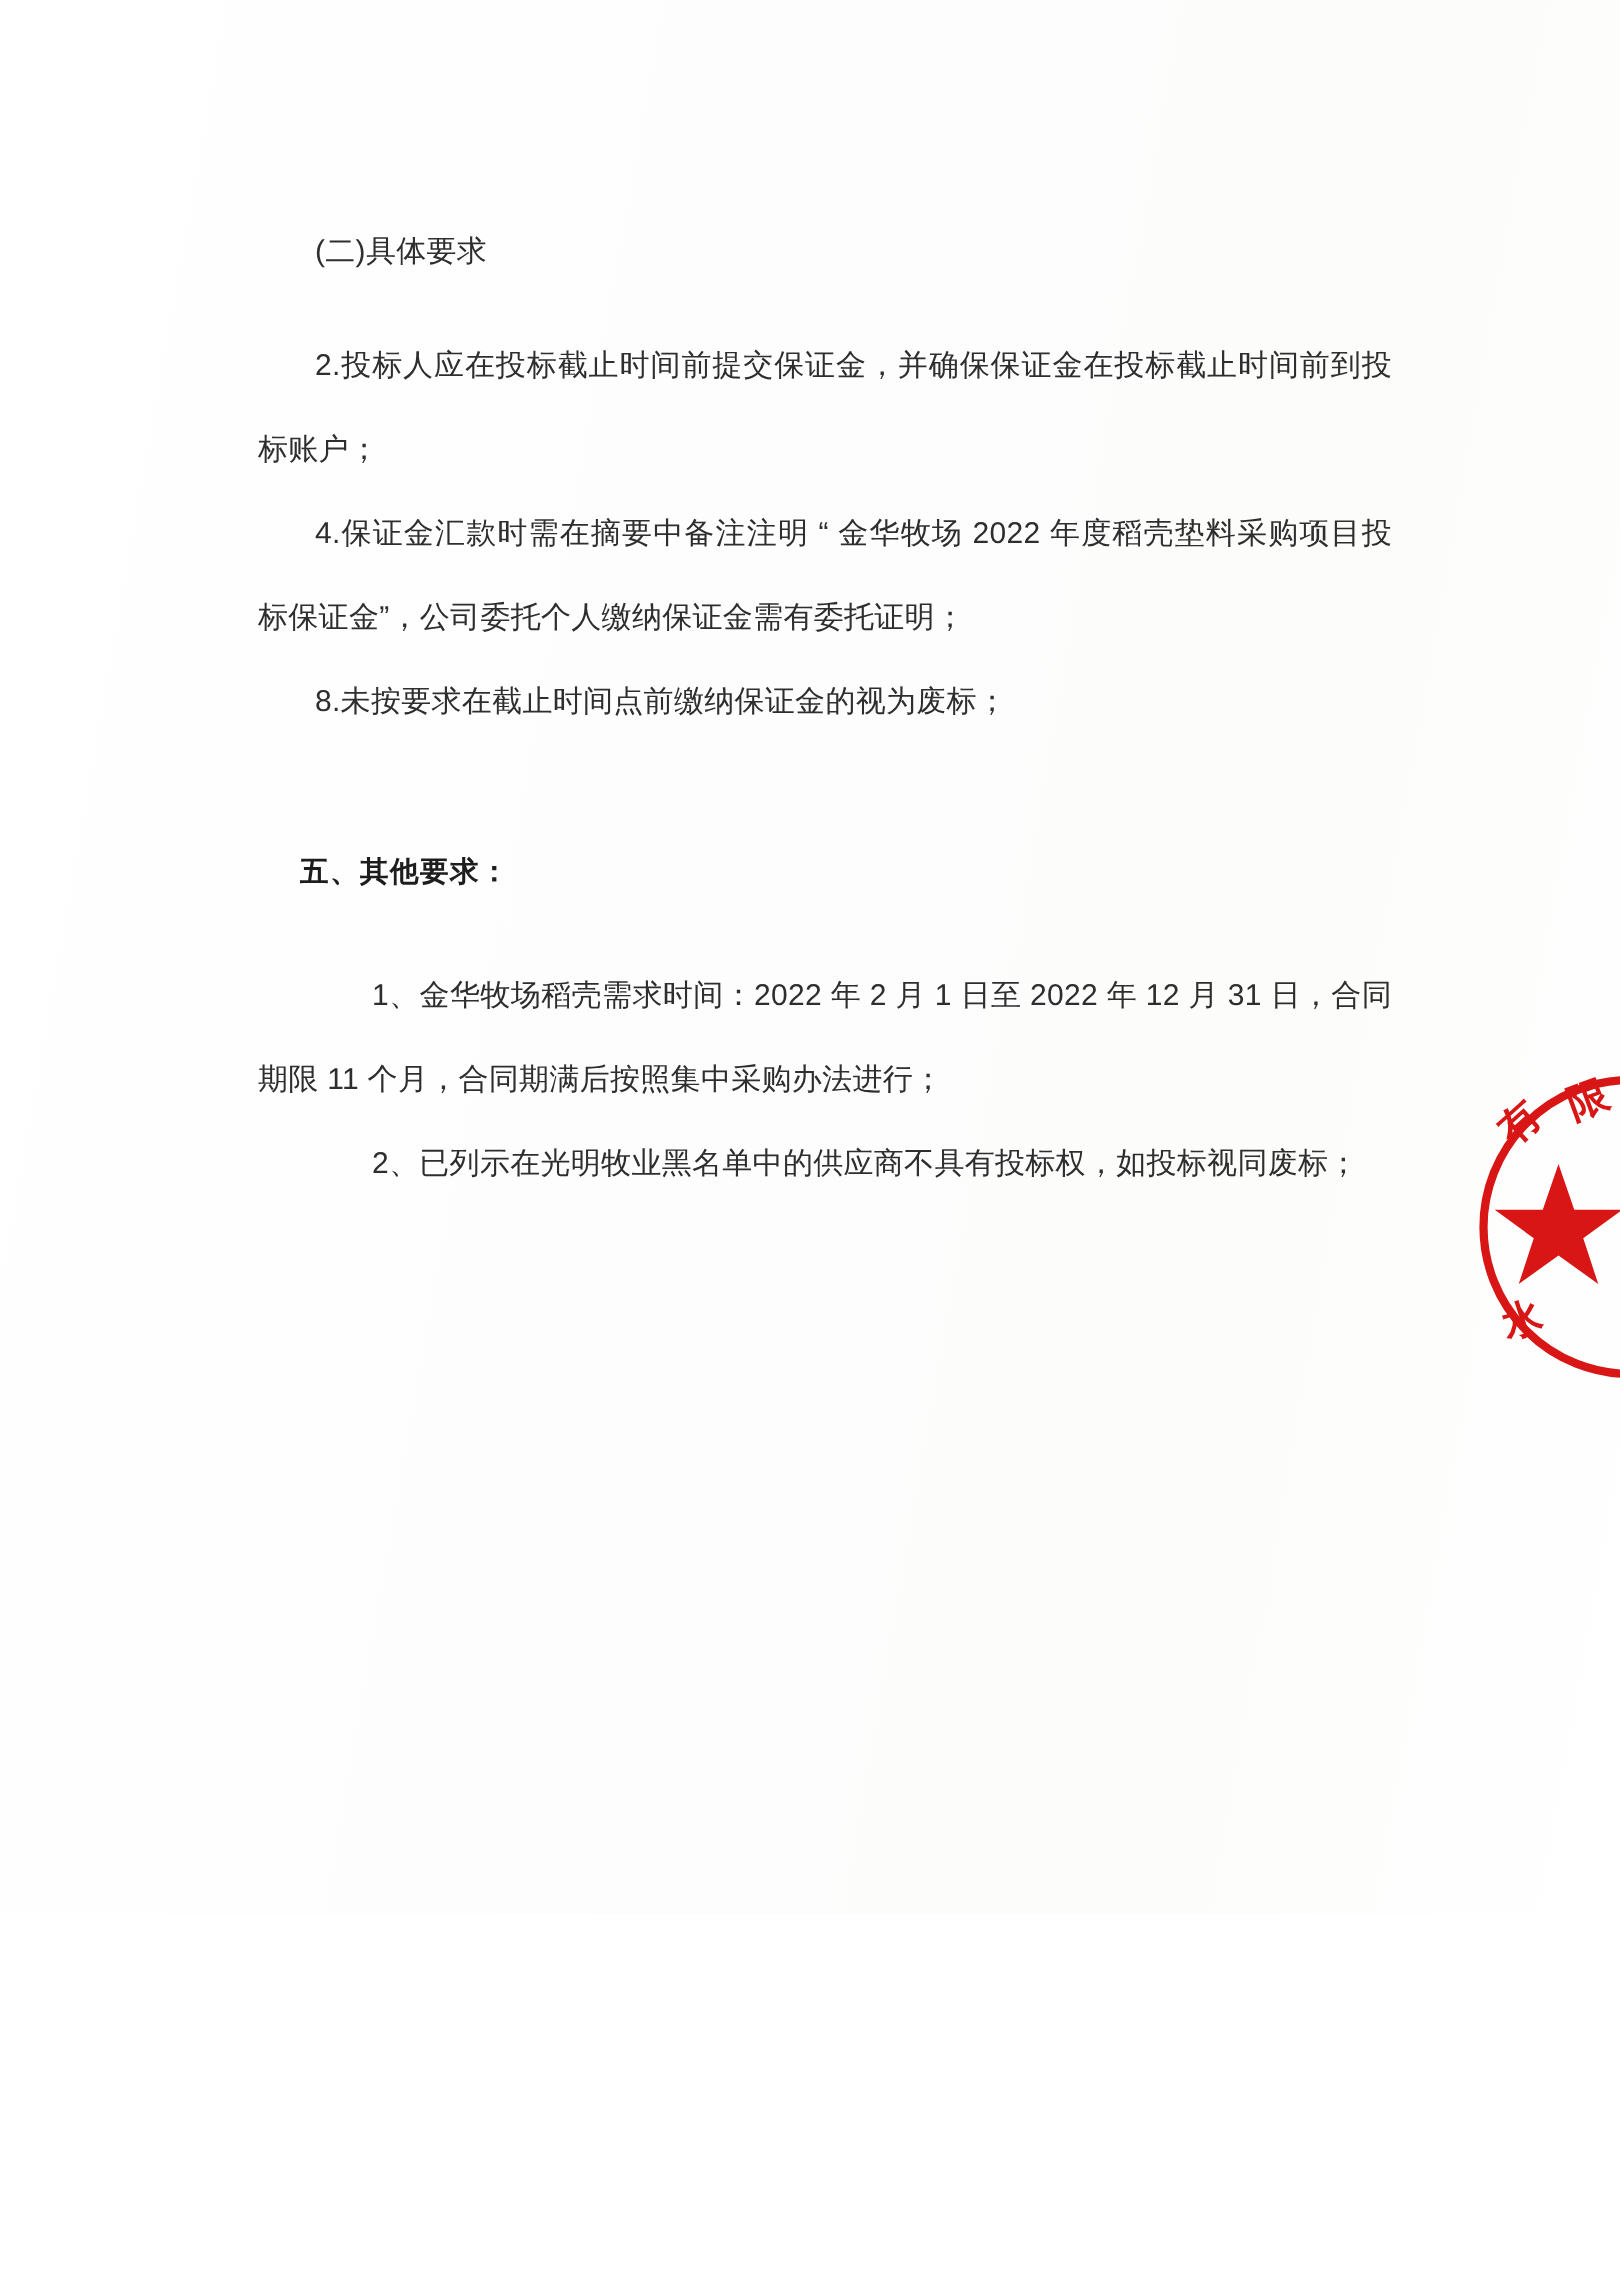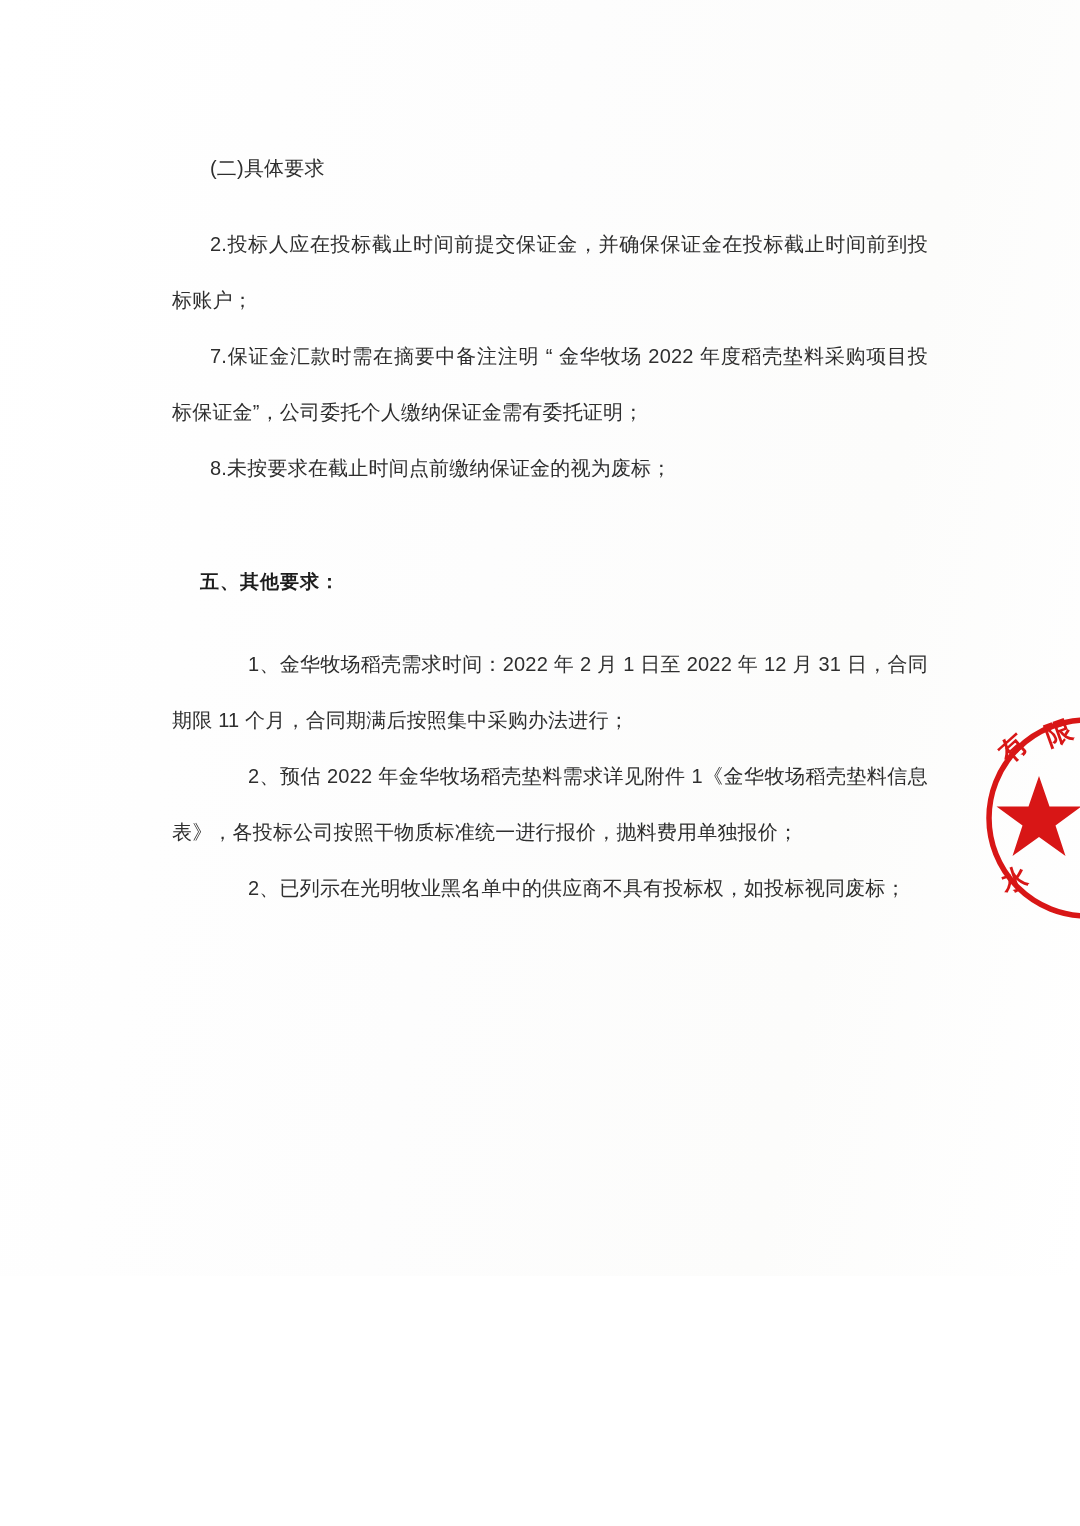--- a/index.html
+++ b/index.html
@@ -104,33 +104,32 @@
     <p class="para sub-head">(二)具体要求</p>
 
     <div class="gap-sm"></div>
 
 
     <p class="para item">2.投标人应在投标截止时间前提交保证金，并确保保证金在投标截止时间前到投标账户；</p>
 
 
 
 
-    <p class="para item">7.保证金汇款时需在摘要中备注注明 “ 金华牧场 2022 年度稻壳垫料采购项目投标保证金”，公司委托个人缴纳保证金需有委托证明；</p>
+    <p class="para item">4.保证金汇款时需在摘要中备注注明 “ 金华牧场 2022 年度稻壳垫料采购项目投标保证金”，公司委托个人缴纳保证金需有委托证明；</p>
 
     <p class="para item">8.未按要求在截止时间点前缴纳保证金的视为废标；</p>
 
     <div class="gap-md"></div>
 
     <p class="section-heading">五、其他要求：</p>
 
     <div class="gap-lg"></div>
 
     <p class="para item-deep">1、金华牧场稻壳需求时间：2022 年 2 月 1 日至 2022 年 12 月 31 日，合同期限 11 个月，合同期满后按照集中采购办法进行；</p>
 
-    <p class="para item-deep">2、预估 2022 年金华牧场稻壳垫料需求详见附件 1《金华牧场稻壳垫料信息表》，各投标公司按照干物质标准统一进行报价，抛料费用单独报价；</p>
 
 
     <p class="para item-deep">2、已列示在光明牧业黑名单中的供应商不具有投标权，如投标视同废标；</p>
 
   </div>
 
   <div class="seal">
     <svg viewBox="0 0 208 208" xmlns="http://www.w3.org/2000/svg">
       <g fill="none" stroke="#d81616" stroke-width="5.5" stroke-linecap="round">
         <circle cx="104" cy="104" r="98"></circle>

